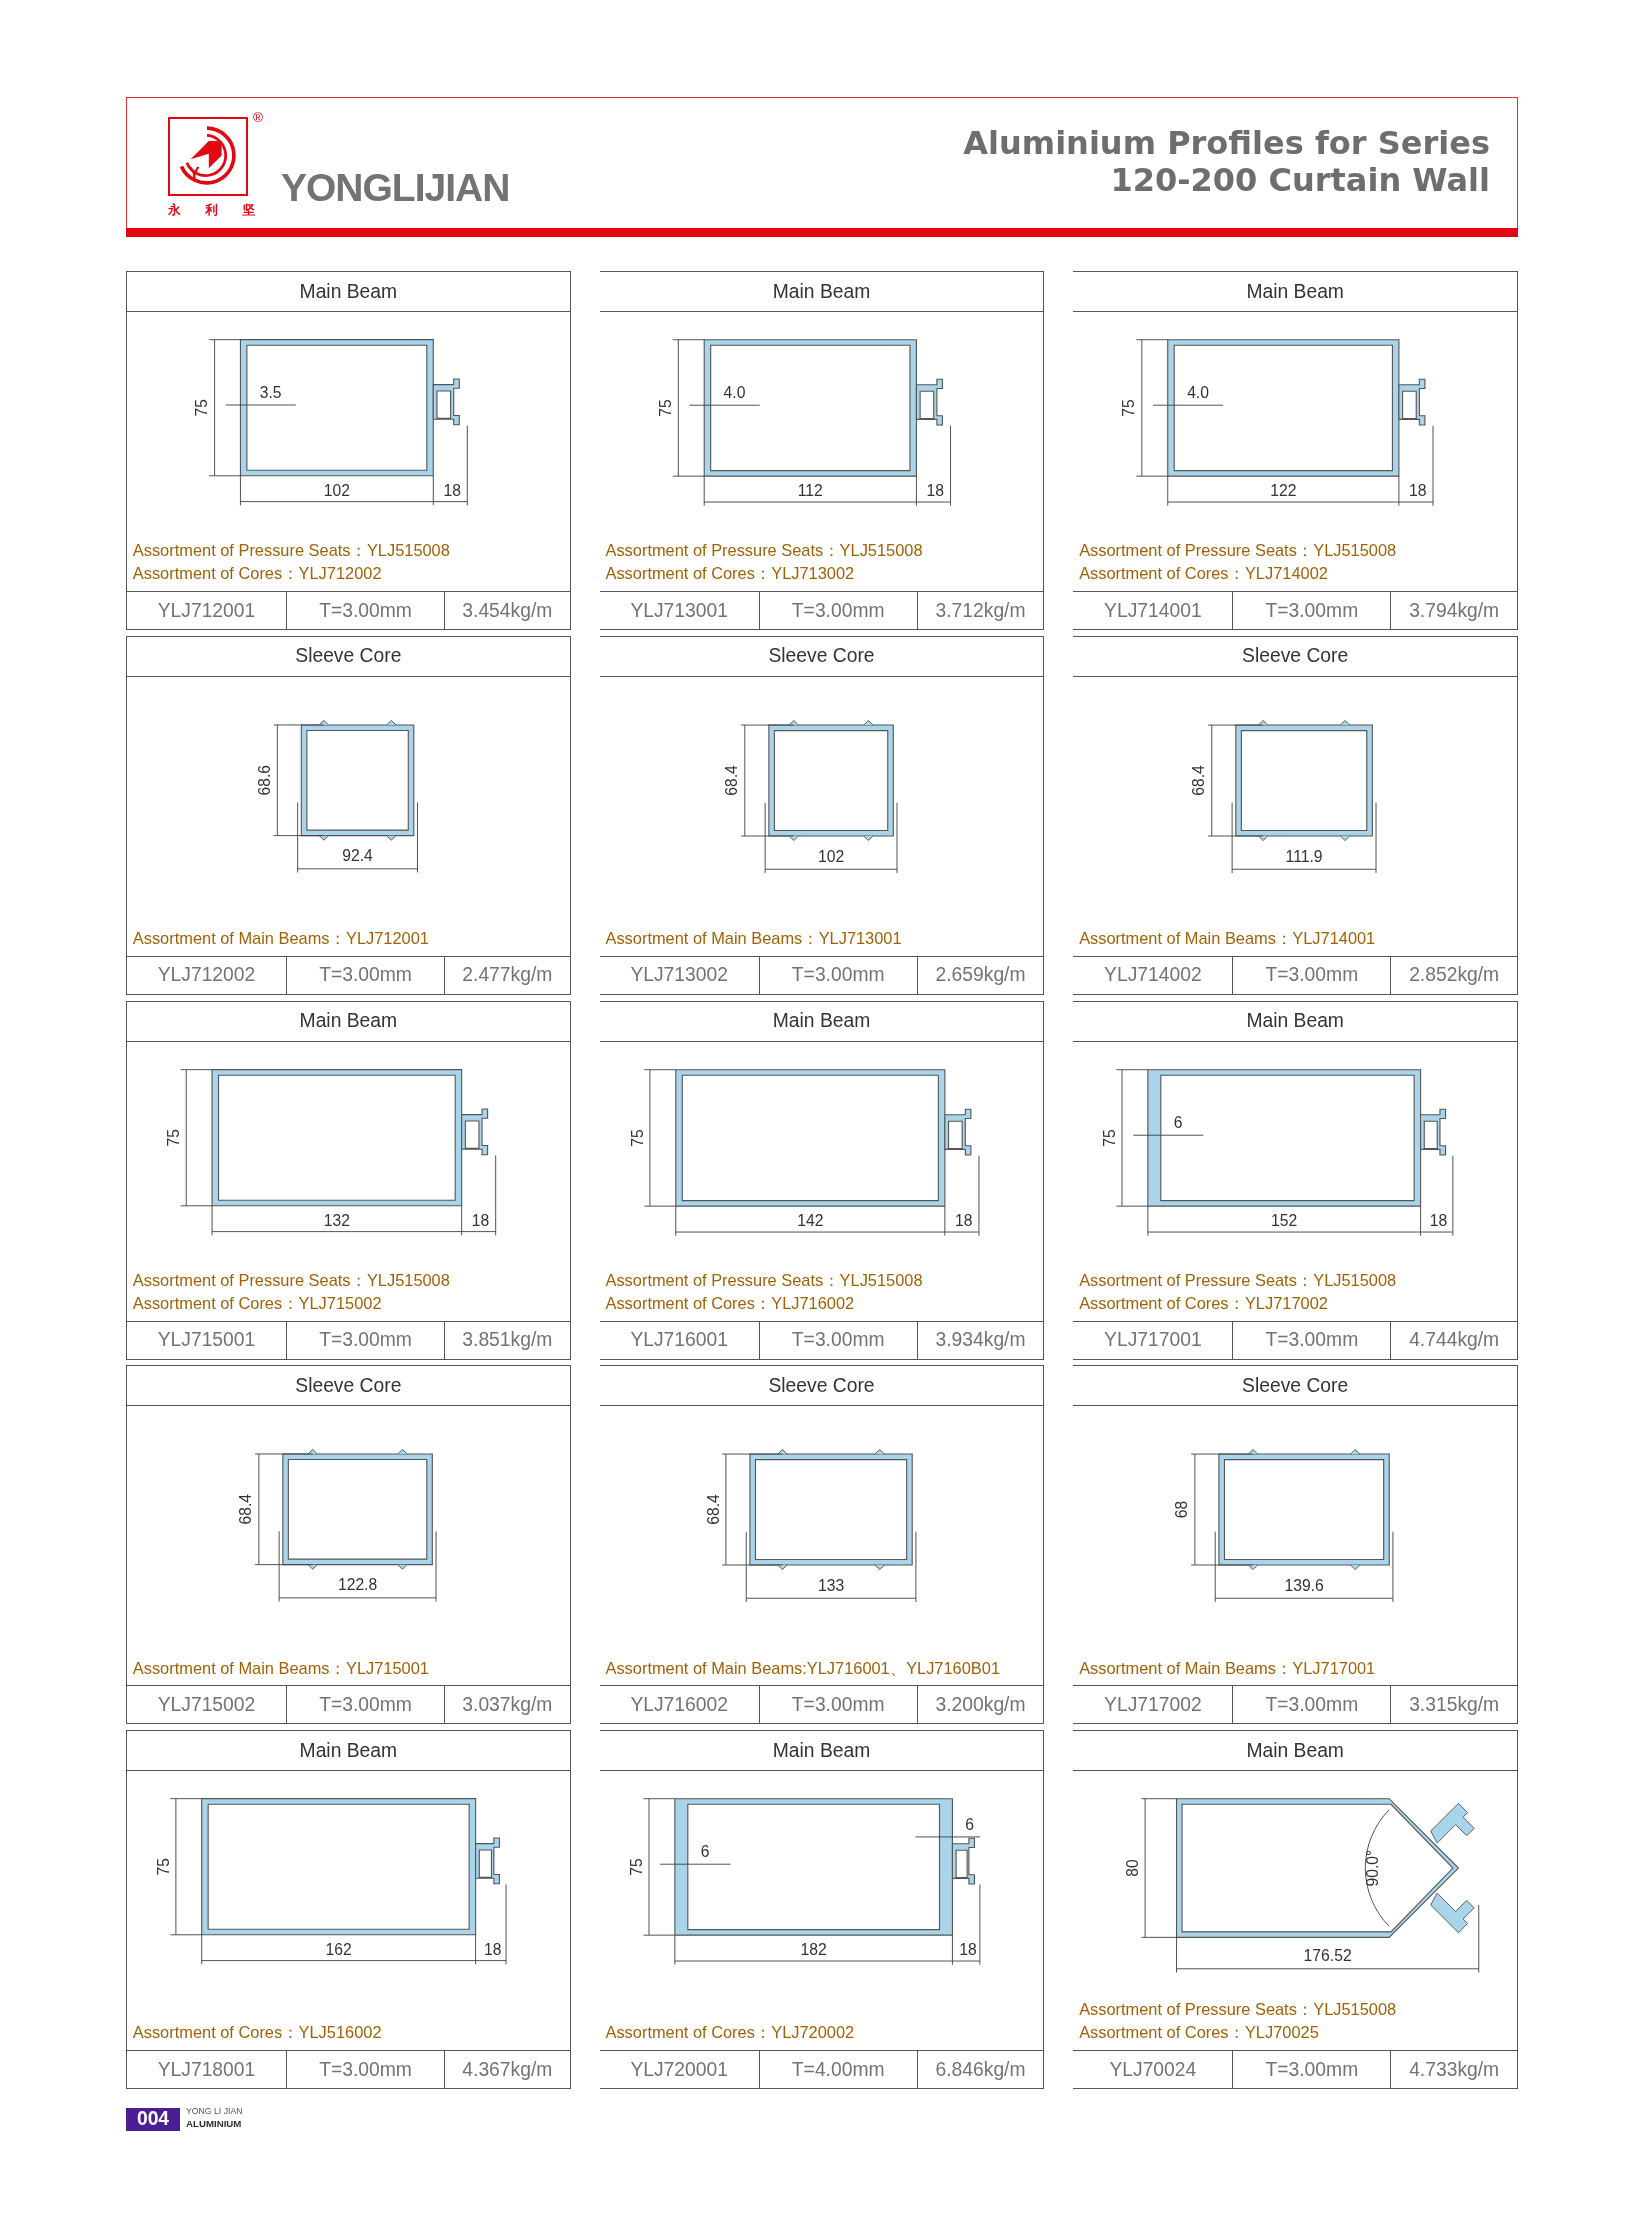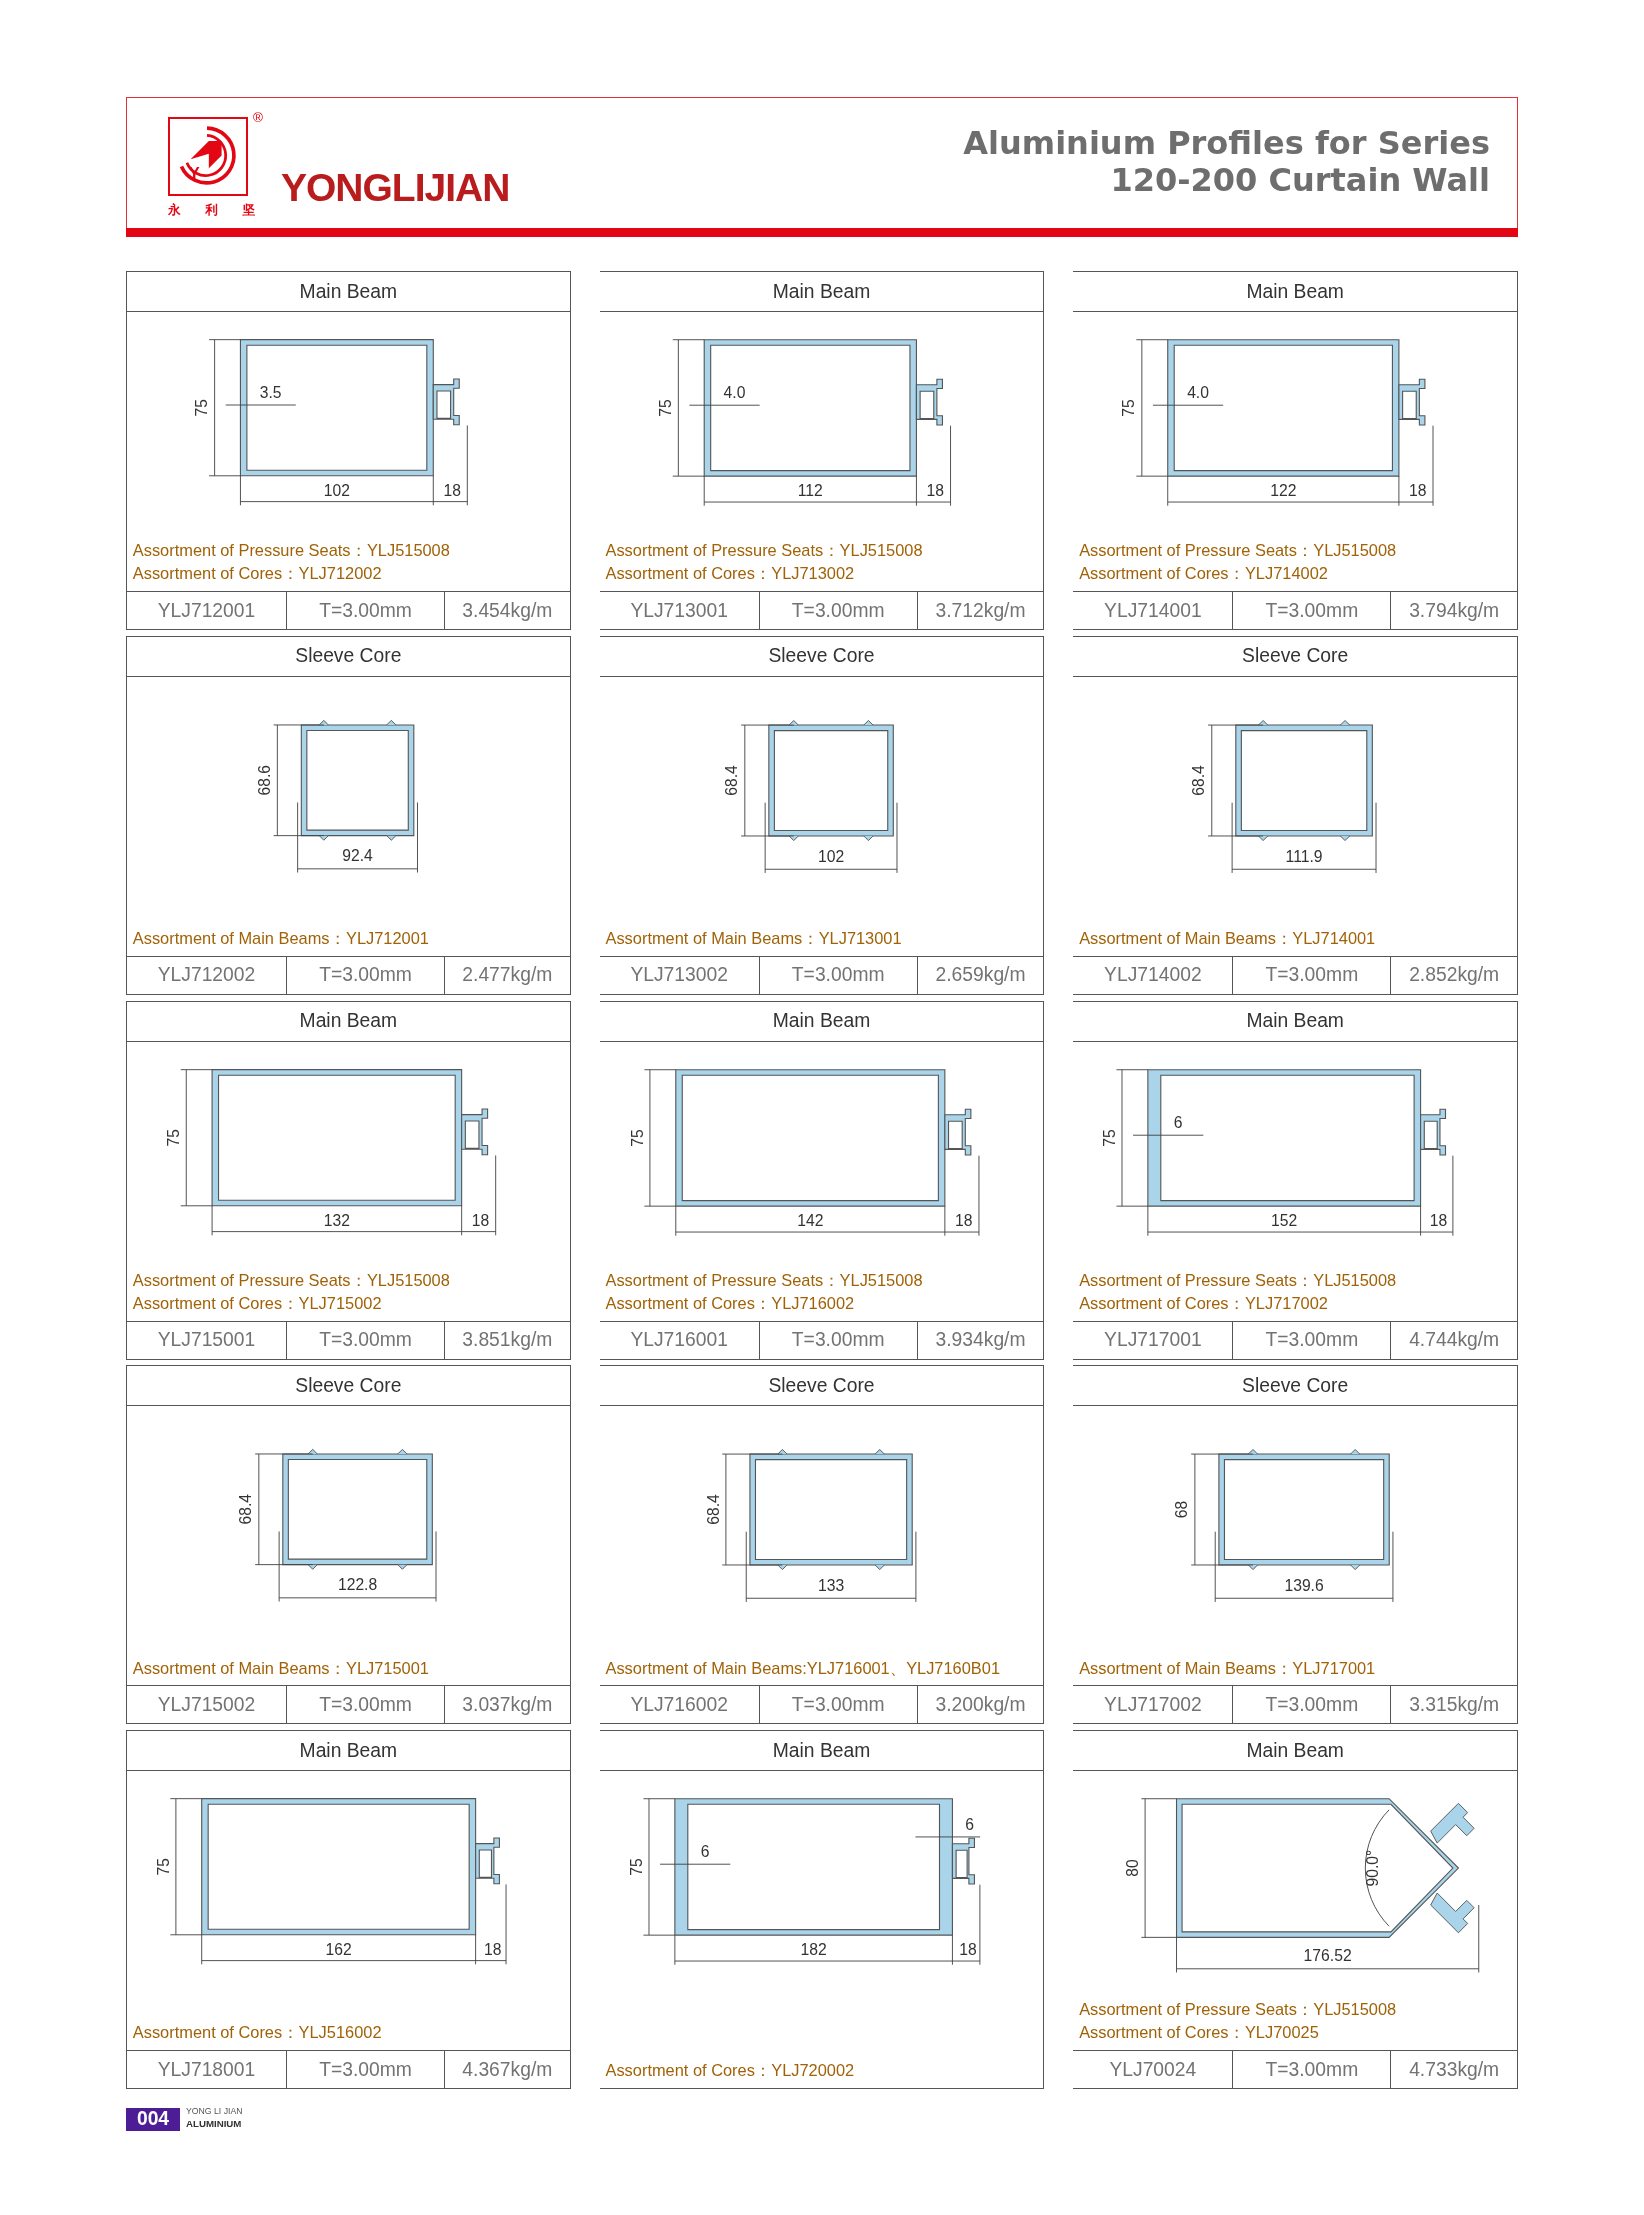--- a/index.html
+++ b/index.html
@@ -2,21 +2,21 @@
 <html><head>
 <meta charset="utf-8">
 <style>
   html, body { margin:0; padding:0; background:#ffffff; }
   body { width:1644px; height:2216px; position:relative; font-family:"Liberation Sans", sans-serif; color:#333; overflow:hidden; }
   .header { position:absolute; left:126px; top:97px; width:1392px; height:135px; border:1.9px solid #e0303a; border-bottom:none; box-sizing:border-box; }
   .header-bar { position:absolute; left:126px; top:228px; width:1392px; height:8.7px; background:#e30613; }
   .logo-box { position:absolute; left:41px; top:19.3px; width:80px; height:79px; border:2.9px solid #e30613; box-sizing:border-box; }
   .logo-reg { position:absolute; left:126px; top:11.6px; font-size:13.5px; color:#e30613; }
   .logo-cn { position:absolute; left:41px; top:104px; width:87px; display:flex; justify-content:space-between; font-size:12.6px; color:#e30613; font-weight:bold; font-family:"DejaVu Sans", sans-serif; }
-  .brand { position:absolute; left:154px; top:68px; font-size:39px; font-weight:bold; color:#b91c1c; letter-spacing:-1px; font-family:"Liberation Sans", sans-serif; }
+  .brand { position:absolute; left:154px; top:68px; font-size:39px; font-weight:bold; color:#737373; letter-spacing:-1px; font-family:"Liberation Sans", sans-serif; }
   .title { position:absolute; right:27px; top:27px; text-align:right; font-size:32px; font-weight:bold; color:#6e6e6e; line-height:37px; font-family:"DejaVu Sans", sans-serif; }
   .grid { position:absolute; left:126px; top:271px; width:1392px; }
   .row { display:flex; height:359px; margin-bottom:5.8px;gap:29px; }
   .cell { width:464px; border:1.9px solid #555; border-left:none; box-sizing:border-box; position:relative; display:flex; flex-direction:column; }
   .cell:first-child { border-left:1.9px solid #555; }
   .cell-head { height:39px; border-bottom:1.9px solid #555; display:flex; align-items:center; justify-content:center; font-size:19.3px; color:#333; }
   .cell-draw { flex:1; position:relative; }
   .cell-draw svg { position:absolute; left:0; top:0; width:100%; height:100%; }
   .cell-notes { position:absolute; left:5.8px; bottom:5.8px; font-size:16.4px; line-height:23px; color:#a16207; white-space:nowrap; }
   .cell-foot { height:37px; border-top:1.9px solid #555; display:flex; font-size:19.3px; color:#737373; }
@@ -456,20 +456,25 @@
             <text class="dim" x="398.15000000000003" y="199.6" text-anchor="middle">18</text>
             <line x1="65" y1="100.848" x2="141" y2="100.848" stroke="#444"></line>
             <text class="dim" x="109" y="92.848">6</text>
             <line x1="341.3" y1="71.328" x2="411.3" y2="71.328" stroke="#444"></line>
             <text class="dim" x="395.3" y="63.328">6</text>
           </svg>
         <div class="cell-notes">
             <div>Assortment of Cores：YLJ720002</div>
           </div>
       </div>
+      <div class="cell-foot">
+        <span>YLJ720001</span>
+        <span>T=4.00mm</span>
+        <span>6.846kg/m</span>
+      </div>
       </div>
       <div class="cell">
       <div class="cell-head">Main Beam</div>
       <div class="cell-draw">
         <svg viewBox="0 0 480 292" preserveAspectRatio="xMidYMin meet">
             <path d="M112 30 h230 l75 75 l-75 75 h-230 Z M118 36 h226 l67 69 l-67 69 h-226 Z" fill="#a9d4ea" fill-rule="evenodd" stroke="#555" stroke-width="1.2"></path>
             <path d="M387 65 l30 -30 l10 10 l-5 5 l12 12 l-8 8 l-12 -12 l-20 20 Z" fill="#a9d4ea" stroke="#555"></path>
             <path d="M387 145 l30 30 l10 -10 l-5 -5 l12 -12 l-8 -8 l-12 12 l-20 -20 Z" fill="#a9d4ea" stroke="#555"></path>
             <path d="M342 42 A90 90 0 0 0 342 168" fill="none" stroke="#444"></path>
             <text class="dim" transform="translate(330,105) rotate(-90)" text-anchor="middle">90.0°</text>

